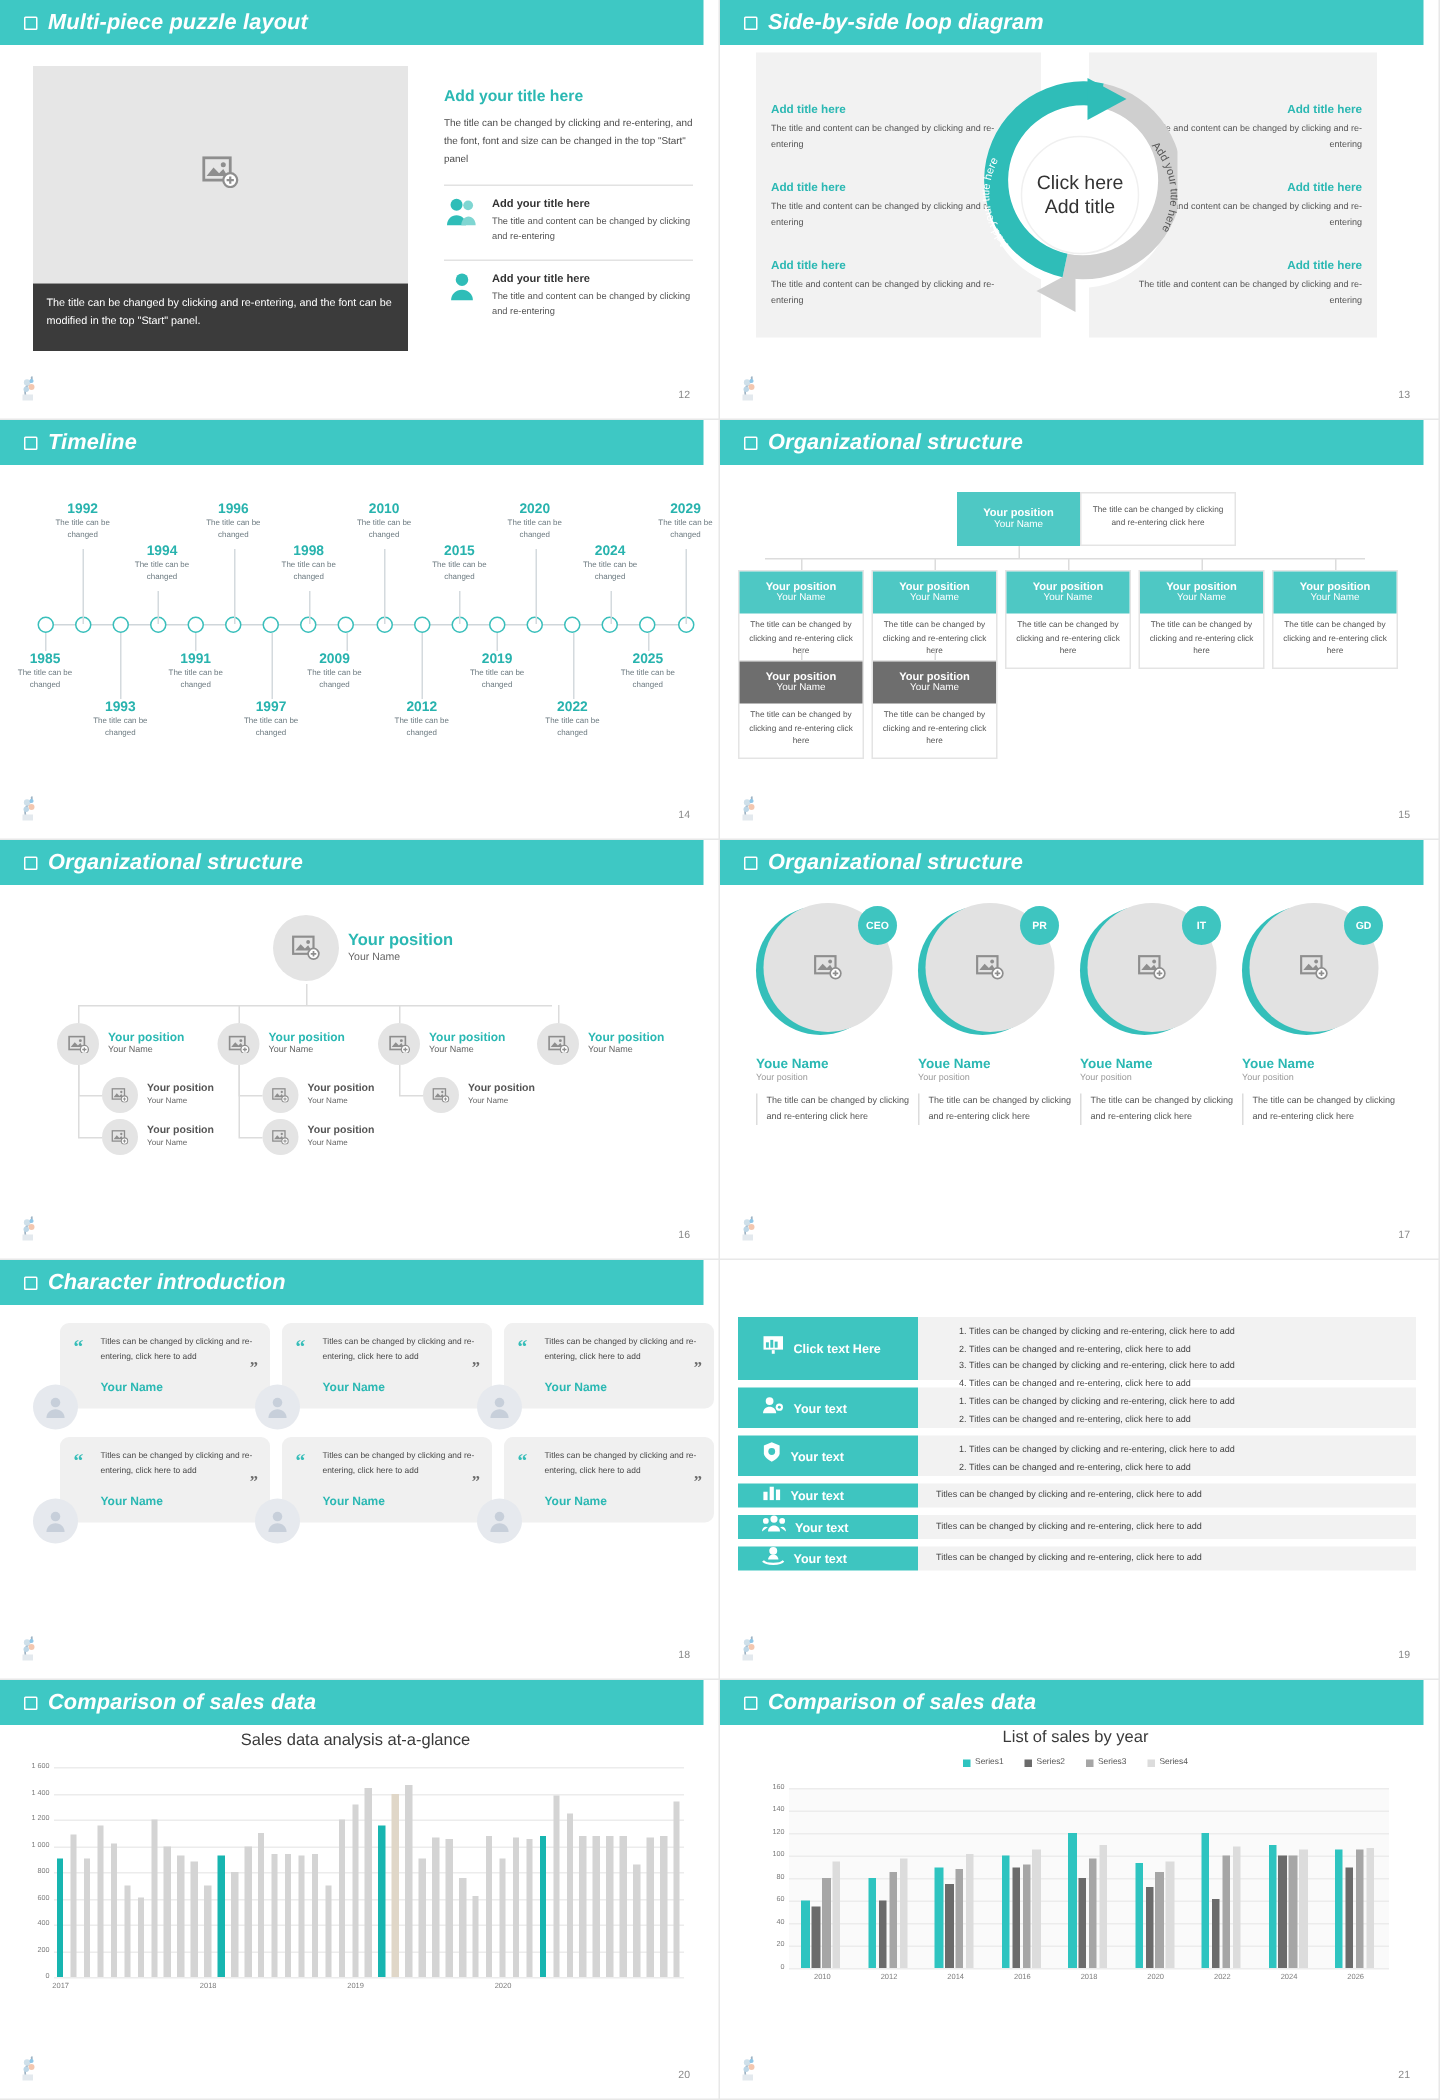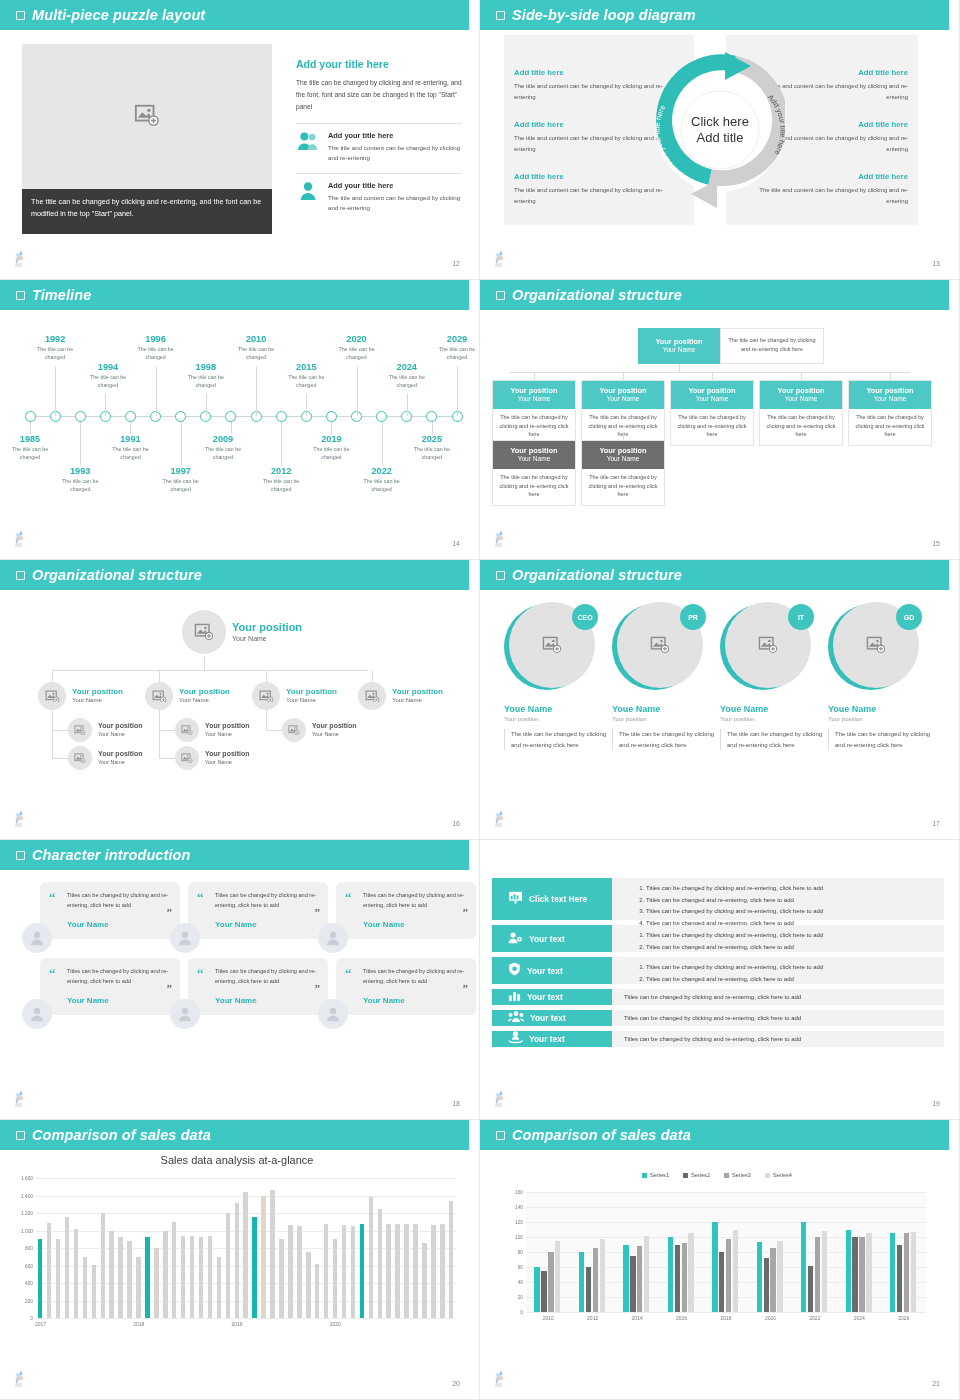--- a/index.html
+++ b/index.html
@@ -1018,20 +1018,21 @@
           </svg></div>
     <div class="pg">20</div>
       </div>
     </div>
     <div class="slide">
       <div class="slide-inner">
         <div class="hdr">
       <div class="sq"></div>
       <div class="ttl">Comparison of sales data</div>
         </div>
+        <div class="ch-title" style="top:32px">List of sales by year</div>
    <div class="ch-legend" style="top:52px">
           <span class="li">
             <span class="sw" style="background:#2ec4c0"></span>
             <span>Series1</span>
           </span>
           <span class="li">
             <span class="sw" style="background:#6b6b6b"></span>
             <span>Series2</span>
           </span>
           <span class="li">

